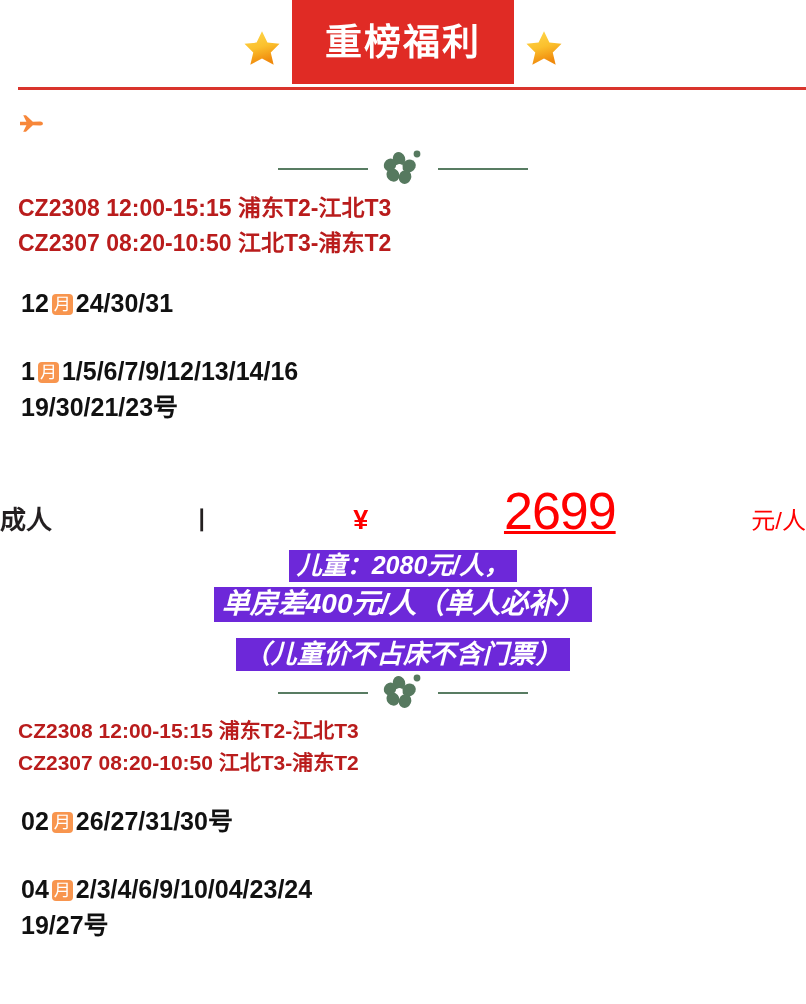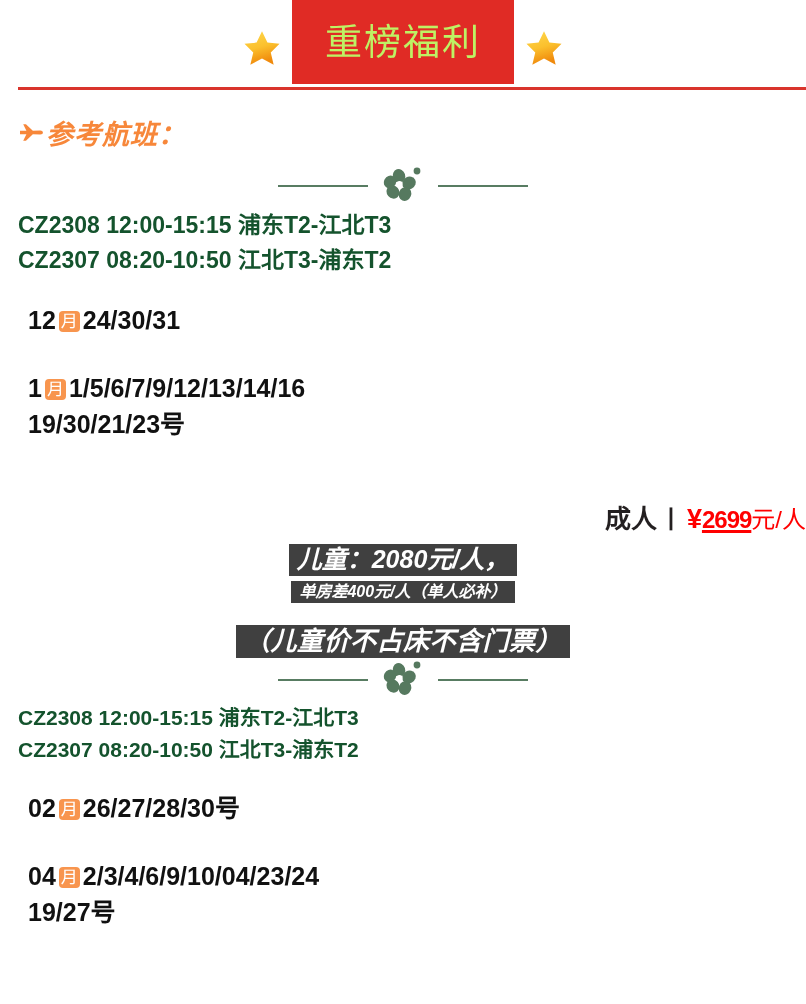--- a/index.html
+++ b/index.html
@@ -45,23 +45,23 @@
   .banner-box {
     background: #e02b25;
     width: 222px;
     height: 84px;
     display: flex;
     align-items: center;
     justify-content: center;
     flex: 0 0 auto;
   }
   .banner-title {
-    color: #bef264;
+    color: #ffffff;
     font-size: 37px;
-    font-weight: normal;
+    font-weight: bold;
     letter-spacing: 2px;
     line-height: 1;
     font-family: "Liberation Sans", "DejaVu Sans", sans-serif;
   }
   .header-rule {
     position: absolute;
     left: 18px;
     right: 0;
     top: 87px;
     height: 3px;
@@ -104,36 +104,36 @@
     height: 40px;
     margin: 0 14px;
     flex: 0 0 auto;
   }
 
   
   .flight-block {
     margin-left: 18px;
   }
   .flight-line {
-    color: #14532d;
+    color: #b91c1c;
     font-weight: bold;
     white-space: nowrap;
   }
   .flight-block.big .flight-line {
     font-size: 23px;
     line-height: 35px;
   }
   .flight-block.small .flight-line {
     font-size: 21px;
     line-height: 32px;
   }
 
   
   .date-block {
-    margin-left: 28px;
+    margin-left: 21px;
     color: #111111;
     font-weight: bold;
     font-size: 25px;
     line-height: 36px;
     white-space: nowrap;
   }
   .month-badge {
     display: inline-block;
     background: #f8954e;
     color: #ffffff;
@@ -146,21 +146,21 @@
     text-align: center;
     vertical-align: 2px;
     margin: 0 3px;
     font-family: "DejaVu Sans", "Liberation Sans", sans-serif;
   }
 
   
   .price-row {
     display: flex;
     align-items: baseline;
-    justify-content: flex-end;
+    justify-content: space-between;
     white-space: nowrap;
   }
   .price-adult-label {
     color: #231f20;
     font-size: 26px;
     font-weight: bold;
     letter-spacing: 0px;
   }
   .price-sep {
     color: #231f20;
@@ -168,50 +168,50 @@
     font-weight: bold;
     margin: 0 4px 0 2px;
   }
   .price-yen {
     color: #ff0000;
     font-size: 27px;
     font-weight: bold;
   }
   .price-amount {
     color: #ff0000;
-    font-size: 24px;
-    font-weight: bold;
+    font-size: 52px;
+    font-weight: normal;
     text-decoration: underline;
     text-decoration-thickness: 3px;
     text-underline-offset: 2px;
     letter-spacing: -1px;
   }
   .price-unit {
     color: #ff0000;
     font-size: 24px;
     font-weight: normal;
   }
 
   .hl-wrap {
     display: flex;
     flex-direction: column;
     align-items: center;
   }
   .hl {
-    background: #404040;
+    background: #6d28d9;
     color: #ffffff;
     font-style: italic;
     font-weight: bold;
     white-space: nowrap;
     padding: 2px 8px 3px 8px;
     line-height: 1.08;
   }
   .hl-1 { font-size: 25px; margin-top: 9px; }
-  .hl-2 { font-size: 16px; margin-top: 5px; text-align: right; }
-  .hl-3 { font-size: 26px; margin-top: 22px; letter-spacing: 0.5px; }
+  .hl-2 { font-size: 28px; margin-top: 5px; text-align: right; }
+  .hl-3 { font-size: 26px; margin-top: 16px; letter-spacing: 0.5px; }
 
   .sp-24 { height: 24px; }
   .sp-32 { height: 32px; }
   .sp-12 { height: 12px; }
 </style>
 </head>
 <body>
 
 <div class="header">
   <div class="header-inner">
@@ -241,21 +241,20 @@
       <path d="M24 4 L30.5 17.5 L45 19 L34.5 29.5 L38 44 L24 36.5 L10 44 L13.5 29.5 L3 19 L17.5 17.5 Z" fill="url(#sg2)"></path>
     </svg>
   </div>
   <div class="header-rule"></div>
 </div>
 
 <div class="section-title">
   <svg class="plane-icon" viewBox="0 0 28 24">
     <path d="M2 9.5 L9 9.5 L5.5 2.5 L8.5 2.5 L16 9.5 L24 9.2 C26.2 9.2 27 10.3 27 11.4 C27 12.6 26.2 13.6 24 13.6 L16 13.3 L8.5 20.5 L5.5 20.5 L9 13.4 L2 13.4 Z" fill="#f7873a"></path>
   </svg>
-  <span>参考航班：</span>
 </div>
 
 <div class="sp-12"></div>
 
 <div class="divider">
   <div class="dline"></div>
   <svg class="flower" viewBox="0 0 42 40">
     <g fill="#56795f">
       <ellipse cx="17" cy="10" rx="6.2" ry="7" transform="rotate(-18 17 10)"></ellipse>
       <ellipse cx="27" cy="17" rx="6.2" ry="7" transform="rotate(62 27 17)"></ellipse>
@@ -321,21 +320,21 @@
 </div>
 
 <div class="flight-block small">
   <div class="flight-line">CZ2308 12:00-15:15 浦东T2-江北T3</div>
   <div class="flight-line">CZ2307 08:20-10:50 江北T3-浦东T2</div>
 </div>
 
 <div class="sp-24"></div>
 
 <div class="date-block">
-  <span>02</span><span class="month-badge">月</span><span>26/27/28/30号</span>
+  <span>02</span><span class="month-badge">月</span><span>26/27/31/30号</span>
 </div>
 
 <div class="sp-32"></div>
 
 <div class="date-block">
   <span>04</span><span class="month-badge">月</span><span>2/3/4/6/9/10/04/23/24</span>
 </div>
 <div class="date-block">19/27号</div>
 
 </body></html>

